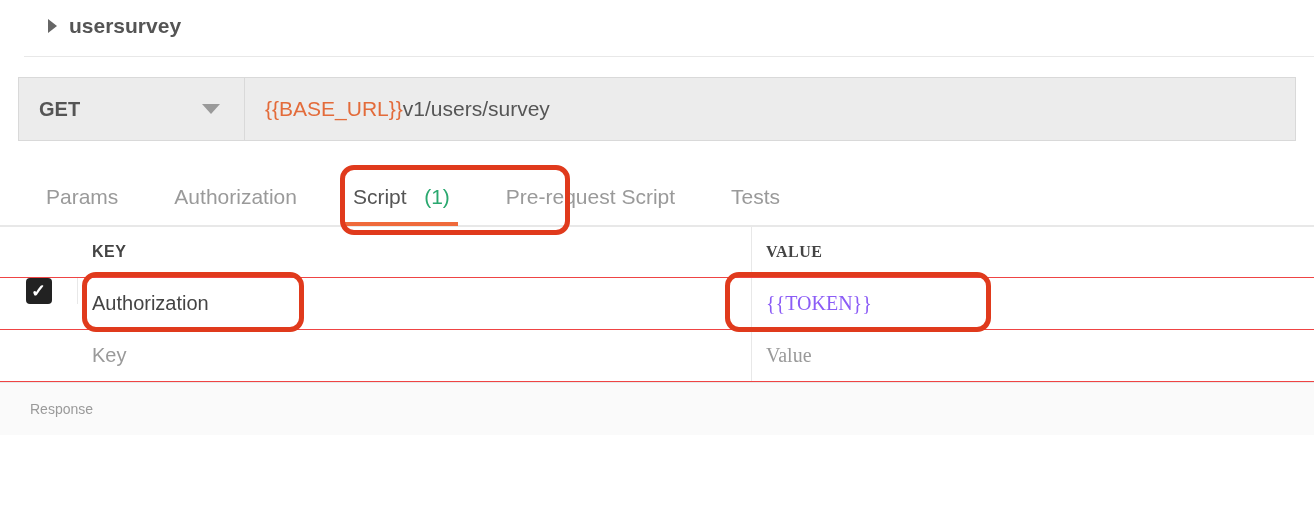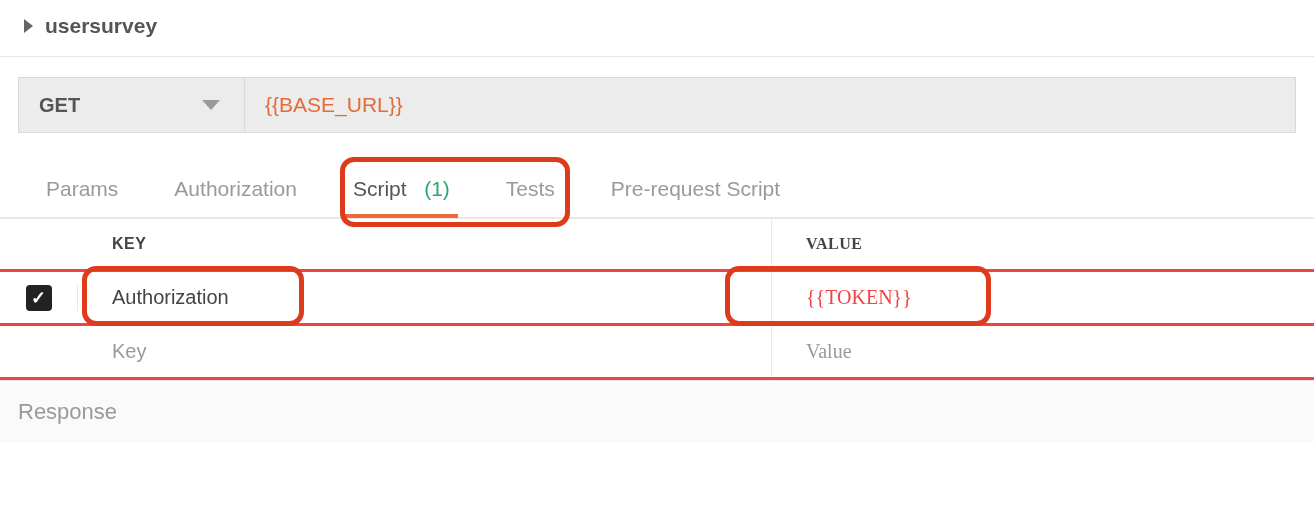--- a/index.html
+++ b/index.html
@@ -2,35 +2,35 @@
 <html><head>
 <meta charset="utf-8">
 <style>
   * { box-sizing: border-box; margin: 0; padding: 0; }
   html, body { width: 1314px; height: 510px; font-family: -apple-system, BlinkMacSystemFont, "Segoe UI", Helvetica, Arial, sans-serif; background: #fafafa; color: #333; }
   .panel { width: 100%; height: 100%; background: #fff; }
   .titlebar {
     display: flex; align-items: center; gap: 10px;
     padding: 14px 24px 18px 24px;
     border-bottom: 1px solid #e8e8e8;
-    font-size: 21px; font-weight: 600; color: #555;
+    font-size: 21px; font-weight: 600; color: #555; margin-left: 24px;
   }
   .titlebar .tri {
     width: 0; height: 0;
     border-top: 7px solid transparent;
     border-bottom: 7px solid transparent;
     border-left: 9px solid #666;
     margin-right: 2px;
   }
   .reqrow {
     display: flex; align-items: stretch;
     margin: 20px 18px 2px 18px;
     border: 1px solid #d9d9d9;
     background: #ececec;
-    height: 56px;
+    height: 64px;
   }
   .method {
     display: flex; align-items: center; justify-content: space-between;
     width: 226px; padding: 0 24px 0 20px;
     font-size: 20px; font-weight: 700; color: #555;
     border-right: 1px solid #d9d9d9;
   }
   .method .caret {
     width: 0; height: 0;
     border-left: 9px solid transparent;
@@ -61,78 +61,78 @@
   .tab.active { color: #555; }
   .tab .count { color: #2aa86f; }
   .tab-underline {
     position: absolute; left: 20px; right: 20px; bottom: -1px;
     height: 4px; background: #ef6a3b;
   }
   .grid {
     border-top: 1px solid #e8e8e8;
   }
   .grid-row {
-    display: flex; align-items: center;
-    border-bottom: 3px solid #ef4444;
+    display: flex; align-items: flex-start;
+    border-bottom: 1px solid #ef4444;
     font-size: 20px;
-    gap: 20px;
   }
   .grid-head { font-weight: 700; color: #444; font-size: 16px; letter-spacing: .5px; }
   .cell-check { width: 78px; display:flex; align-items:center; justify-content:center; border-right: 1px solid #e8e8e8; }
   .cell-key { flex: 0 0 674px; padding: 14px 14px; border-right: 1px solid #e8e8e8; color:#444; }
   .cell-val { flex: 1; padding: 14px 14px; color:#444;font-family:Liberation Serif, serif; }
   .grid-head .cell-key, .grid-head .cell-val { padding: 16px 14px; }
   .placeholder { color: #9a9a9a; }
   .checkbox {
     width: 26px; height: 26px; border-radius: 4px; background: #222; color:#fff;
     display:flex; align-items:center; justify-content:center; font-size:18px; font-weight:700;
   }
   .response {
-    padding: 18px 18px; font-size: 22px; color: #9a9a9a;
+    padding: 18px 30px; font-size: 14px; color: #9a9a9a;
     border-top: 1px solid #e8e8e8; background:#fafafa;
   }
   
   .hl {
     position: absolute; border: 5px solid #e03a1c; border-radius: 14px;
     pointer-events: none;
   }
   .rel { position: relative; }
-  .var2 { color: #ef4444; font-weight: 500; }
+  .var2 { color: #8b5cf6; font-weight: 500; }
 </style>
 </head>
 <body>
 
 <div class="panel rel">
 
   <div class="titlebar">
     <span class="tri"></span>
     <span>usersurvey</span>
   </div>
 
   <div class="reqrow">
     <div class="method">
       <span>GET</span>
       <span class="caret"></span>
     </div>
     <div class="url">
       <span class="var">{{BASE_URL}}</span>
+        <span>v1/users/survey</span>
     </div>
   </div>
 
   <div class="tabs rel">
     <div class="tab"><span>Params</span></div>
     <div class="tab"><span>Authorization</span></div>
     <div class="tab active rel">
       <span>Script</span>
       <span>&nbsp;</span>
       <span class="count">(1)</span>
       <div class="tab-underline"></div>
     </div>
+    <div class="tab"><span>Pre-request Script</span></div>
     <div class="tab"><span>Tests</span></div>
-    <div class="tab"><span>Pre-request Script</span></div>
 
     <div class="hl" style="left:340px; top:-10px; width:230px; height:70px; z-index:5;"></div>
   </div>
 
   <div class="grid">
     <div class="grid-row grid-head">
       <div class="cell-check"></div>
       <div class="cell-key">KEY</div>
       <div class="cell-val">VALUE</div>
     </div>

